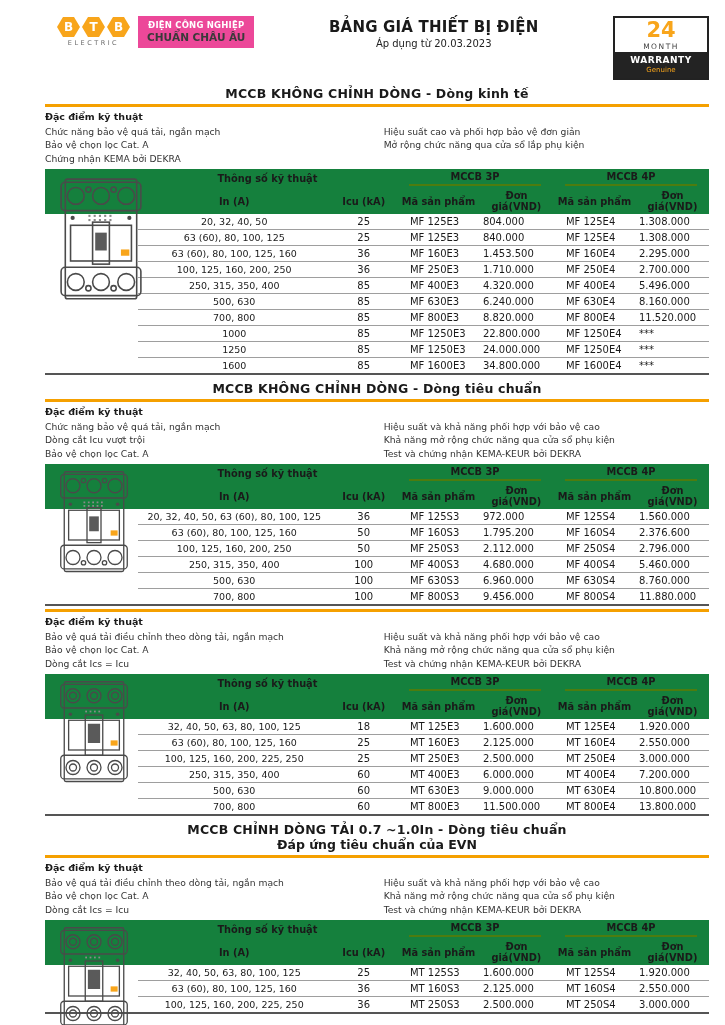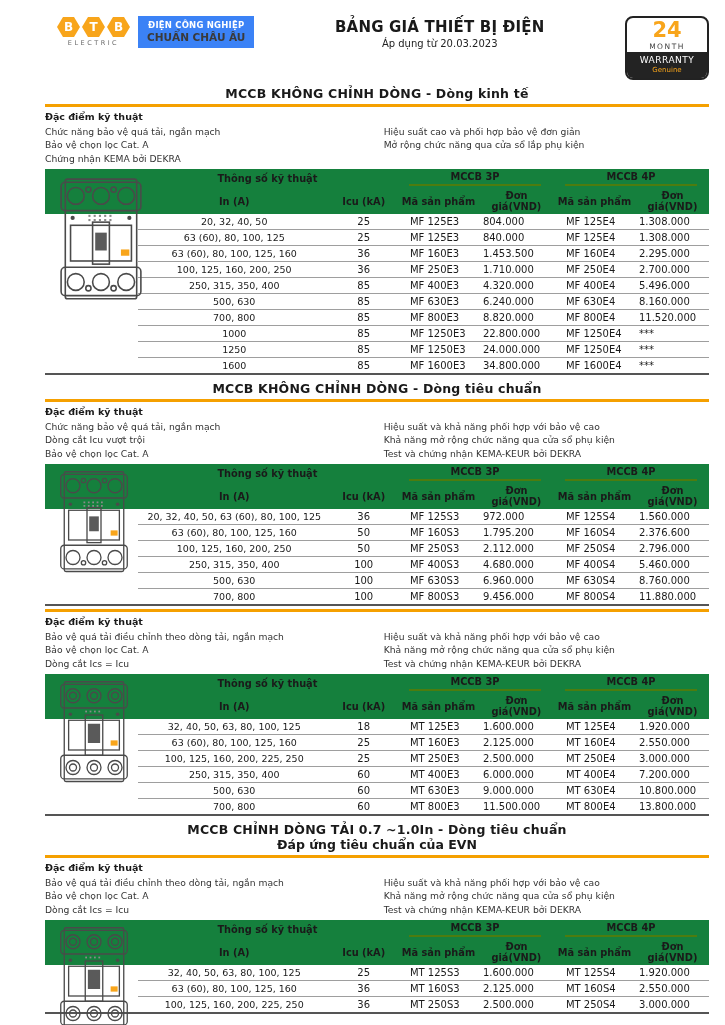--- a/index.html
+++ b/index.html
@@ -8,32 +8,32 @@
   .page { position:relative; width:725px; height:1025px; padding:12px 16px 0 45px; }
 
   
   .header { display:flex; align-items:flex-start; margin:4px 0 2px 12px; }
   .logo-wrap { display:flex; align-items:center; gap:8px; }
   .hexes { display:flex; gap:2px; justify-content:center; }
   .hex { width:23px; height:20px; background:#F8A51B; color:#fff; font-weight:bold; font-size:12px;
     display:flex; align-items:center; justify-content:center;
     clip-path:polygon(26% 0,74% 0,100% 50%,74% 100%,26% 100%,0 50%); }
   .logo-sub { font-size:6.5px; letter-spacing:2.5px; color:#6a6a6a; text-align:center; margin-top:2px; }
-  .eu-badge { background:#3b82f6; padding:4px 9px 5px; text-align:center; }
+  .eu-badge { background:#ec4899; padding:4px 9px 5px; text-align:center; }
   .eu-badge .l1 { color:#fff; font-weight:bold; font-size:8.5px; letter-spacing:.2px; }
   .eu-badge .l2 { color:#3a3a3a; font-weight:bold; font-size:10.5px; margin-top:1px; }
   .head-center { flex:1; text-align:center; padding-top:2px; }
   .doc-title { font-size:15px; font-weight:bold; letter-spacing:.2px; }
   .doc-sub { font-size:10px; margin-top:2px; color:#222; }
-  .warranty { width:84px; border:2px solid #222; border-radius:8px; overflow:hidden; text-align:center; background:#fff; }
+  .warranty { width:96px; border:2px solid #222; border-radius:0; overflow:hidden; text-align:center; background:#fff; }
   .warranty .top { padding:2px 0 1px; }
   .warranty .num { font-size:21px; font-weight:bold; color:#F8A51B; line-height:1; }
   .warranty .month { font-size:7.5px; letter-spacing:1.5px; color:#444; margin-top:1px; }
   .warranty .bottom { background:#232323; padding:3px 0 4px; }
-  .warranty .war { color:#fff; font-weight:normal; font-size:9px; letter-spacing:.5px; }
+  .warranty .war { color:#fff; font-weight:bold; font-size:9px; letter-spacing:.5px; }
   .warranty .gen { color:#F8A51B; font-size:7px; margin-top:1px; }
 
   
   .sec-title { text-align:center; font-size:12.5px; font-weight:bold; margin-top:6px; letter-spacing:.2px; }
   .sec-sub   { text-align:center; font-size:12.5px; font-weight:bold; }
   .rule { height:3px; background:#F5A000; margin-top:3px; }
   .spec-label { font-size:9.5px; font-weight:bold; margin:4px 0 3px; }
   .features { display:flex; font-size:9.2px; color:#333; line-height:1.45; margin-bottom:4px; }
   .features ul { list-style:none; }
   .features .fl { flex:0 0 51%; }

